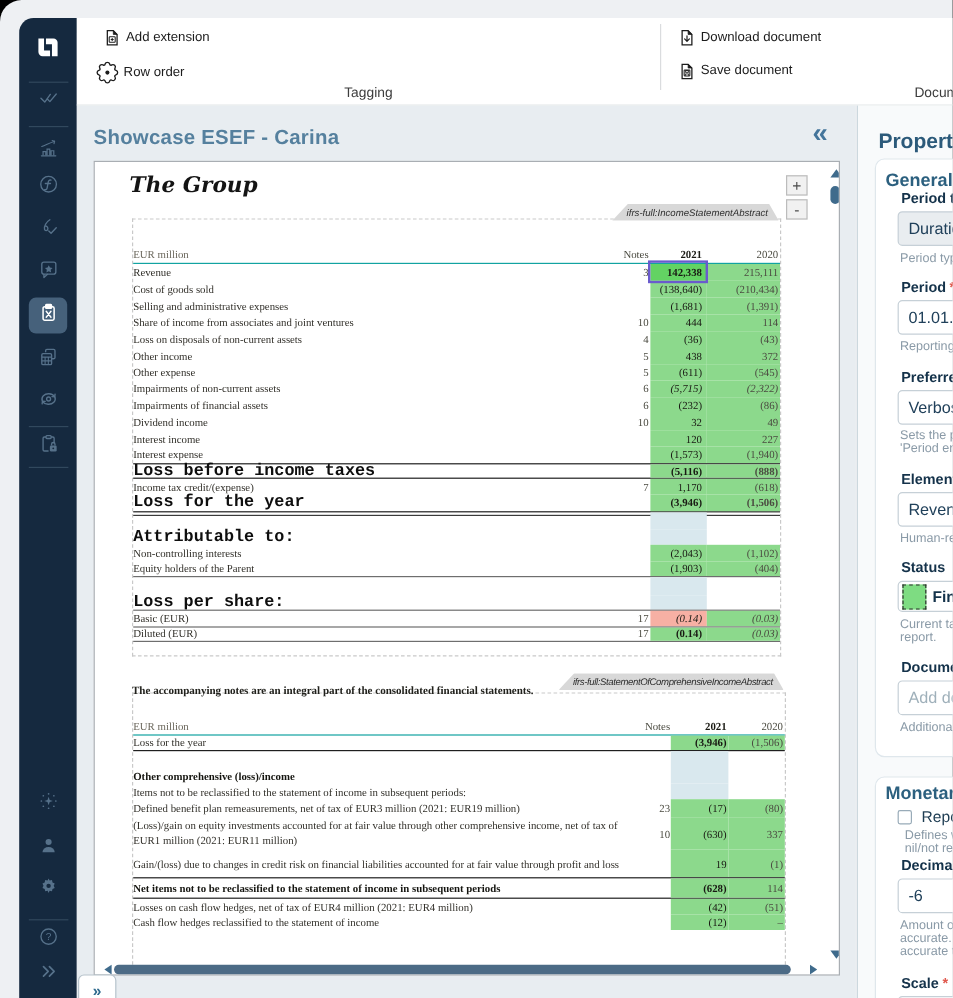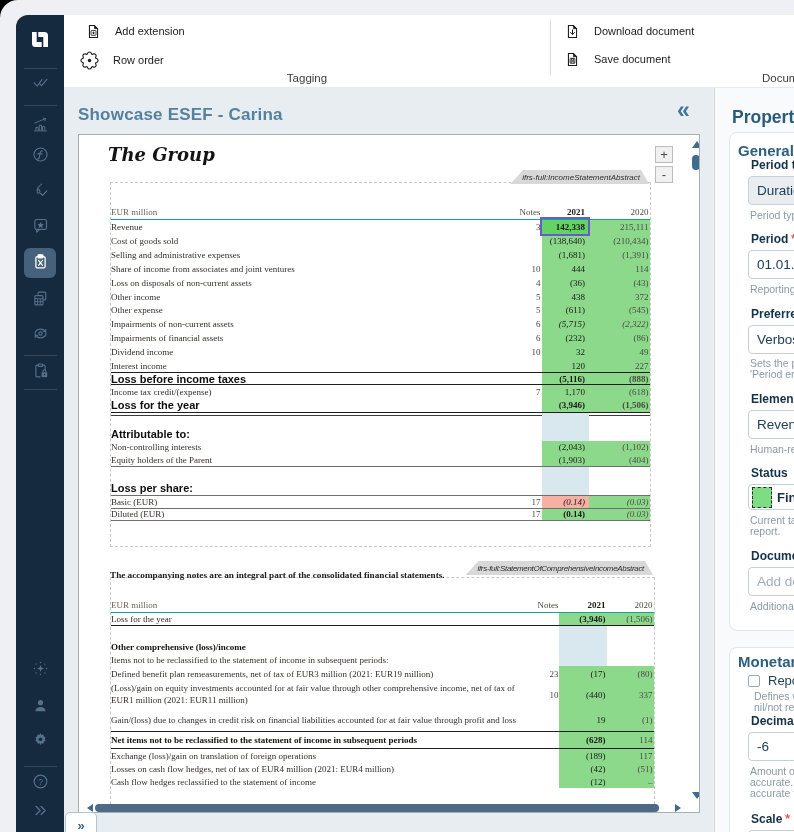--- a/index.html
+++ b/index.html
@@ -9,21 +9,21 @@
 
   
   .sidebar { position:absolute; left:16px; top:15px; width:48px; height:817px; background:#15293f; border-top-left-radius:12px; }
   .logo-box { position:absolute; left:15px; top:16px; width:18px; height:18px; }
   .nav-item { position:absolute; left:0; width:48px; display:flex; justify-content:center; align-items:center; color:#56718a; }
   .nav-divider { position:absolute; left:8px; width:33px; height:1px; background:#31485d; }
   .active-pill { position:absolute; left:8px; width:32px; height:30px; border-radius:6px; background:#46617b; }
 
   
   .ribbon { position:absolute; left:64px; top:15px; width:730px; height:73px; background:#fff; border-bottom:1px solid #e7eaec; }
-  .rb-btn { position:absolute; display:flex; align-items:center; gap:14px; color:#1c1c1c; font-size:11px; cursor:default; }
+  .rb-btn { position:absolute; display:flex; align-items:center; gap:4px; color:#1c1c1c; font-size:11px; cursor:default; }
   .rb-btn .lbl { white-space:nowrap; }
   .rb-divider { position:absolute; width:1px; background:#dadcde; }
   .rb-group-label { position:absolute; font-size:11.5px; color:#3d3d3d; white-space:nowrap; }
 
   
   .main { position:absolute; left:64px; top:88px; width:649px; height:744px; background:#e8edf1; }
   .doc-title { position:absolute; left:14px; top:17px; font-size:17px; font-weight:700; color:#55809e; letter-spacing:0.2px; }
   .collapse-btn { position:absolute; left:613px; top:9px; font-size:23px; font-weight:700; color:#44759b; }
 
   .page { position:absolute; left:14px; top:46px; width:622px; height:679px; background:#fff; border:1px solid #a9aeb3; overflow:hidden; }
@@ -47,21 +47,21 @@
   .hd { color:#6b675c; }
   .hd-y1 { color:#1d2c39; font-weight:700; }
   .hd-y2 { color:#78909f; }
   .v1 { color:#191913; }
   .v2 { color:#4b4b41; }
   .note { color:#4b4b41; }
   .bg-g { background:#8cd98c; }
   .bg-sel { background:#63d363; }
   .bg-b { background:#d9e8ee; }
   .bg-s { background:#f7b0a4; }
-  .style-bs .lbl { font-family:Liberation Sans, sans-serif; font-weight:700; font-size:11px; color:#0e0e0e;align-items:center; }
+  .style-bs .lbl { font-family:Liberation Mono, monospace; font-weight:700; font-size:14px; color:#0e0e0e;align-items:center; }
   .style-bsr .lbl { font-weight:700; color:#14140f; }
   .bold-v { font-weight:700;padding-left:41px; }
   .ital-v { font-style:italic; }
   .bt-k { border-top:1px solid #1f1f1f; }
   .bb-k { border-bottom:1px solid #1f1f1f; }
   .bb-kd { border-bottom:1.3px solid #1f1f1f; } .bb-kd:after { content:""; position:absolute; left:0; right:0; bottom:-4px; border-bottom:1px solid #3a3a3a; }
   .bt-g { border-top:1px solid #6e6e6e; }
   .bb-g { border-bottom:1px solid #6e6e6e; }
   .lbl-2l { line-height:11.5px; }
 
@@ -371,20 +371,28 @@
               <div class="c v2 bg-g" style="width:61px;padding-right:1.5px">49</div>
             </div>
             <div class="trow fin-table" style="position:relative;height:13.8px;width:100%">
               <div class="c lbl">
                 <span style="white-space:nowrap">Interest income</span>
               </div>
               <div class="c note" style="width:22px;padding-right:1px"></div>
               <div class="c v1 bg-g" style="width:47.5px;padding-right:4px">120</div>
               <div class="c v2 bg-g" style="width:61px;padding-right:1.5px">227</div>
             </div>
+            <div class="trow fin-table" style="position:relative;height:13.8px;width:100%">
+              <div class="c lbl">
+                <span style="white-space:nowrap">Interest expense</span>
+              </div>
+              <div class="c note" style="width:22px;padding-right:1px"></div>
+              <div class="c v1 bg-g" style="width:47.5px;padding-right:4px">(1,573)</div>
+              <div class="c v2 bg-g" style="width:61px;padding-right:1.5px">(1,940)</div>
+            </div>
             <div class="trow fin-table style-bs bt-k bb-k" style="position:relative;height:12.5px;width:100%">
               <div class="c lbl">
                 <span style="white-space:nowrap">Loss before income taxes</span>
               </div>
               <div class="c note" style="width:22px;padding-right:1px"></div>
               <div class="c v1 bg-g bold-v" style="width:47.5px;padding-right:4px">(5,116)</div>
               <div class="c v2 bg-g bold-v" style="width:61px;padding-right:1.5px">(888)</div>
             </div>
             <div class="trow fin-table" style="position:relative;height:13.5px;width:100%">
               <div class="c lbl">
@@ -513,46 +521,38 @@
               </div>
               <div class="c note" style="width:20.4px;padding-right:1px">23</div>
               <div class="c v1 bg-g" style="width:47.6px;padding-right:1.5px">(17)</div>
               <div class="c v2 bg-g" style="width:47px;padding-right:1.5px">(80)</div>
             </div>
             <div class="trow fin-table" style="position:relative;height:27px;width:100%">
               <div class="c lbl lbl-2l">
                 <span style="white-space:nowrap">(Loss)/gain on equity investments accounted for at fair value through other comprehensive income, net of tax of<br>EUR1 million (2021: EUR11 million)</span>
               </div>
               <div class="c note" style="width:20.4px;padding-right:1px">10</div>
-              <div class="c v1 bg-g" style="width:47.6px;padding-right:1.5px">(440)</div>
+              <div class="c v1 bg-g" style="width:47.6px;padding-right:1.5px">(630)</div>
               <div class="c v2 bg-g" style="width:47px;padding-right:1.5px">337</div>
             </div>
             <div class="trow fin-table" style="position:relative;height:23px;width:100%">
               <div class="c lbl">
                 <span style="white-space:nowrap">Gain/(loss) due to changes in credit risk on financial liabilities accounted for at fair value through profit and loss</span>
               </div>
               <div class="c note" style="width:20.4px;padding-right:1px"></div>
               <div class="c v1 bg-g" style="width:47.6px;padding-right:1.5px">19</div>
               <div class="c v2 bg-g" style="width:47px;padding-right:1.5px">(1)</div>
             </div>
             <div class="trow fin-table style-bsr bt-k bb-k" style="position:relative;height:18px;width:100%">
               <div class="c lbl">
                 <span style="white-space:nowrap">Net items not to be reclassified to the statement of income in subsequent periods</span>
               </div>
               <div class="c note" style="width:20.4px;padding-right:1px"></div>
               <div class="c v1 bg-g bold-v" style="width:47.6px;padding-right:1.5px">(628)</div>
               <div class="c v2 bg-g" style="width:47px;padding-right:1.5px">114</div>
-            </div>
-            <div class="trow fin-table" style="position:relative;height:13px;width:100%">
-              <div class="c lbl">
-                <span style="white-space:nowrap">Exchange (loss)/gain on translation of foreign operations</span>
-              </div>
-              <div class="c note" style="width:20.4px;padding-right:1px"></div>
-              <div class="c v1 bg-g" style="width:47.6px;padding-right:1.5px">(189)</div>
-              <div class="c v2 bg-g" style="width:47px;padding-right:1.5px">117</div>
             </div>
             <div class="trow fin-table" style="position:relative;height:13px;width:100%">
               <div class="c lbl">
                 <span style="white-space:nowrap">Losses on cash flow hedges, net of tax of EUR4 million (2021: EUR4 million)</span>
               </div>
               <div class="c note" style="width:20.4px;padding-right:1px"></div>
               <div class="c v1 bg-g" style="width:47.6px;padding-right:1.5px">(42)</div>
               <div class="c v2 bg-g" style="width:47px;padding-right:1.5px">(51)</div>
             </div>
             <div class="trow fin-table" style="position:relative;height:13px;width:100%">

